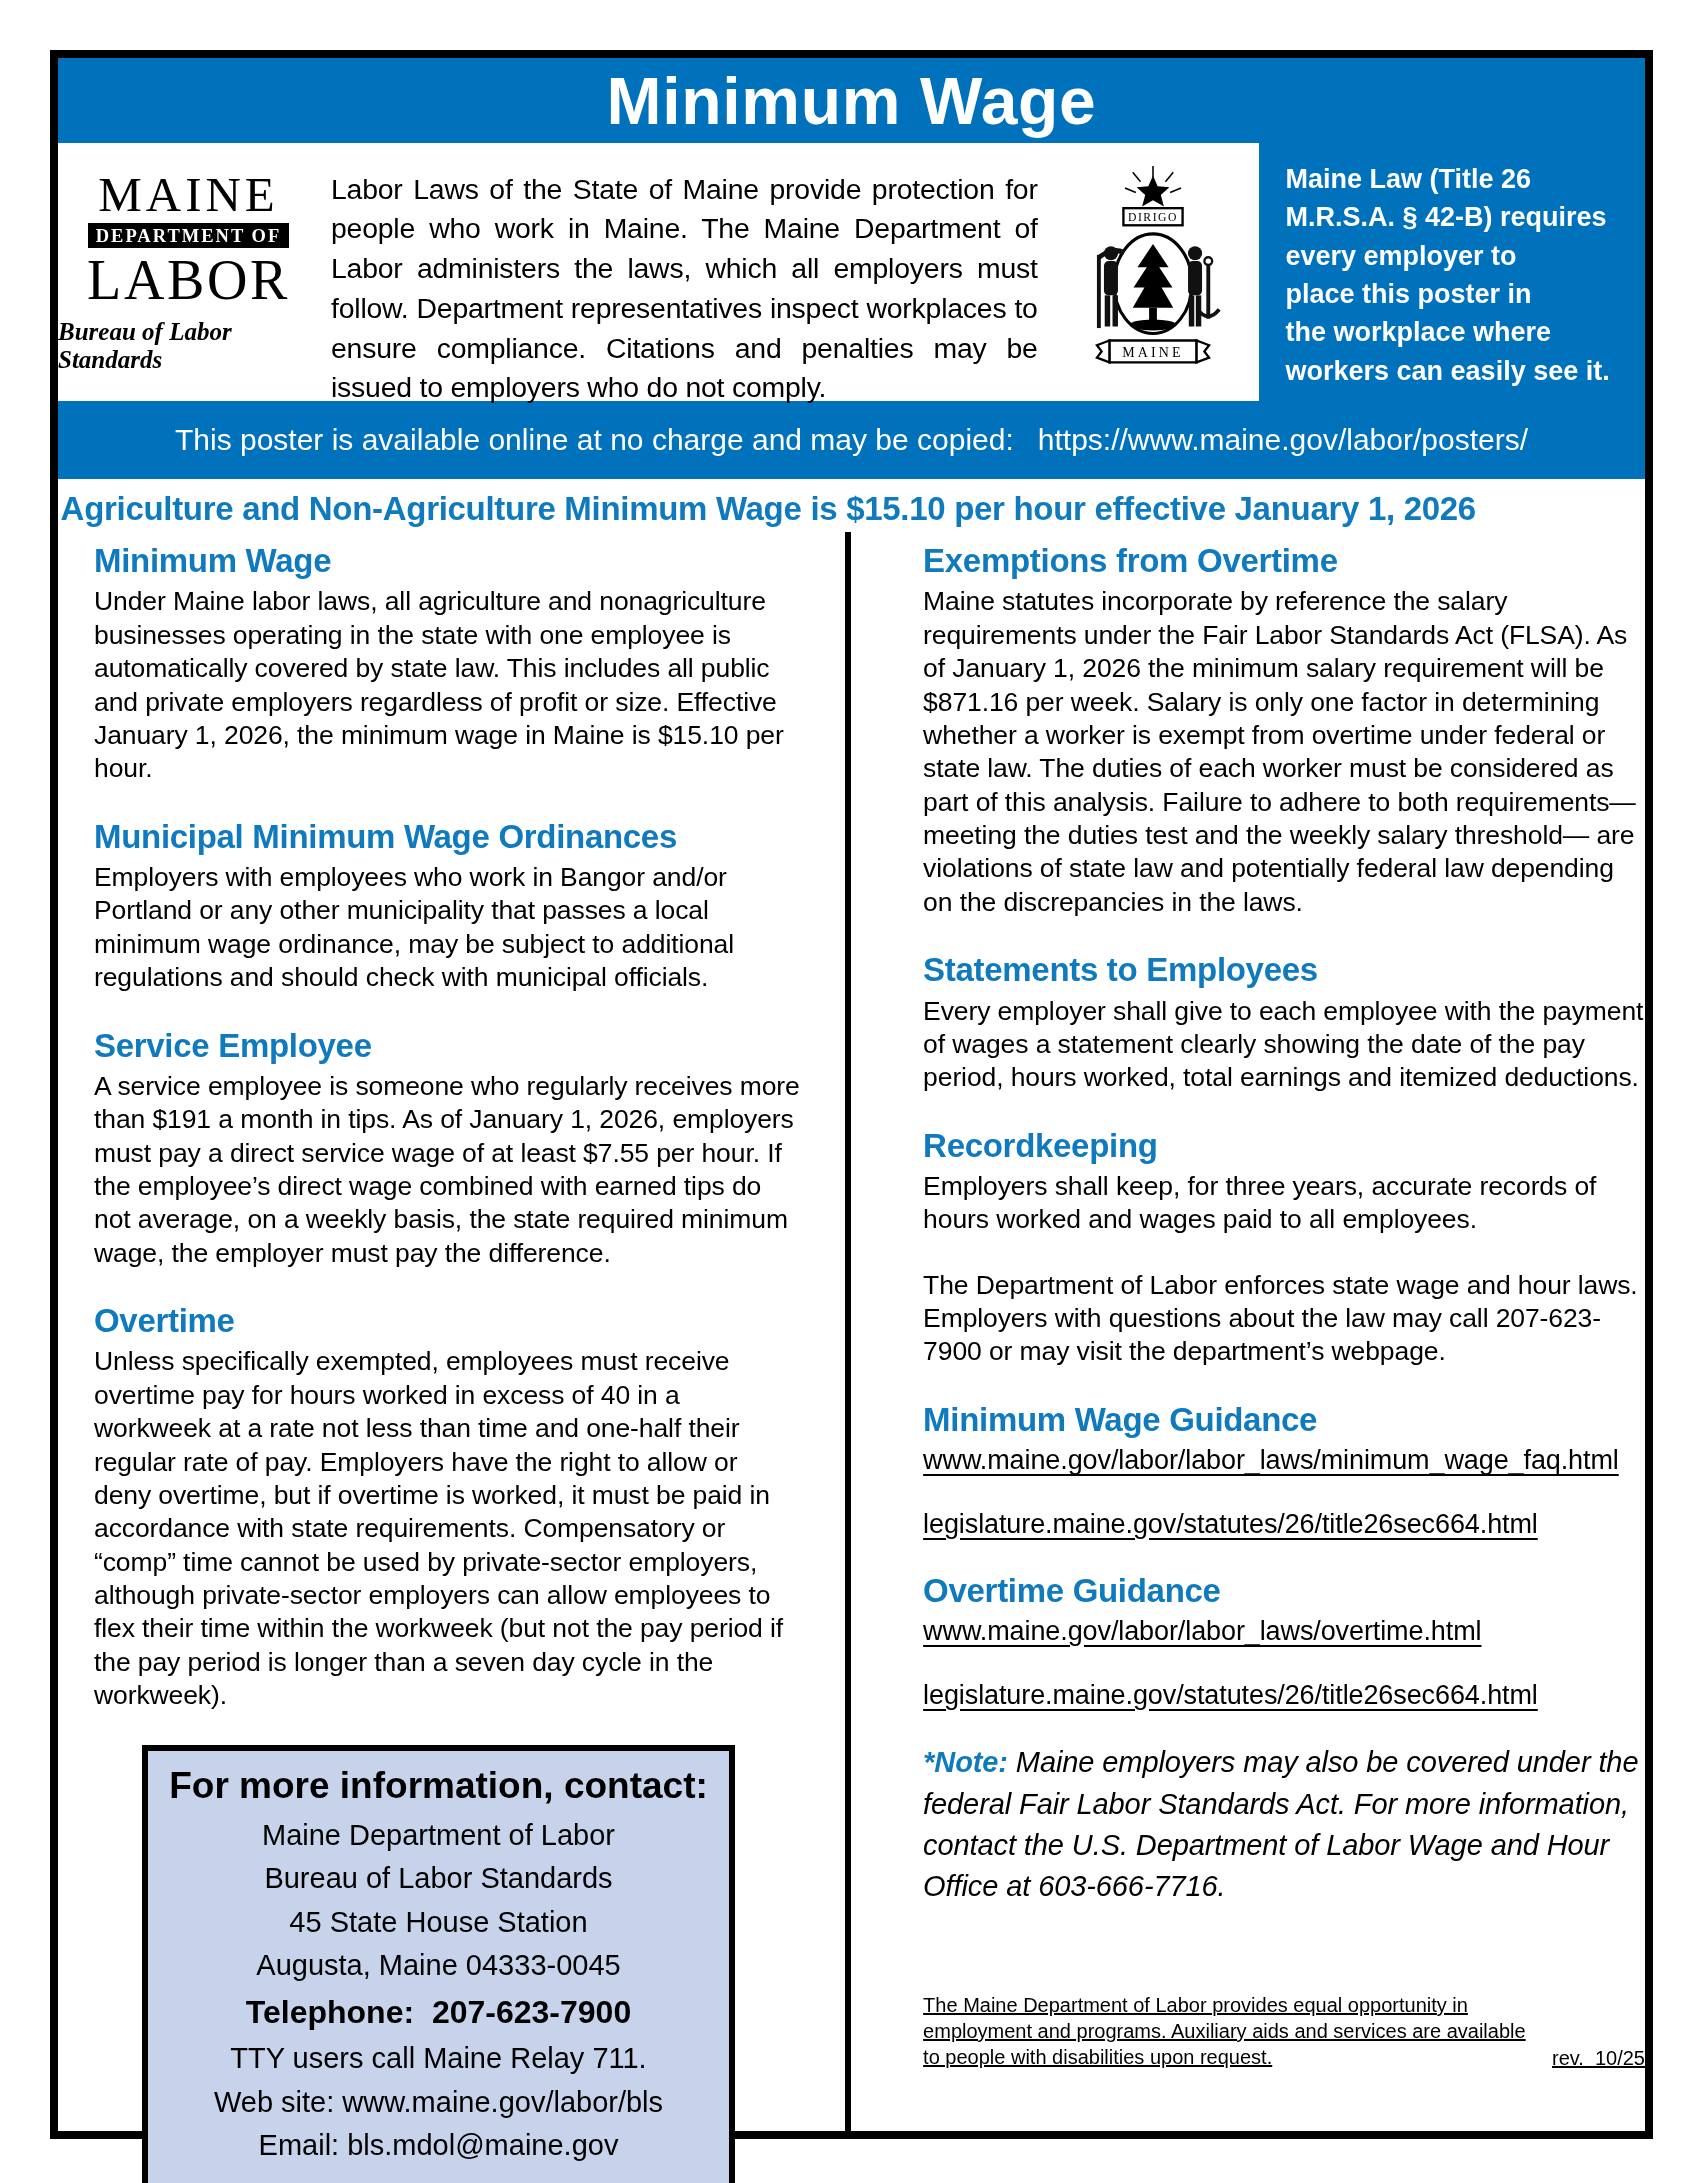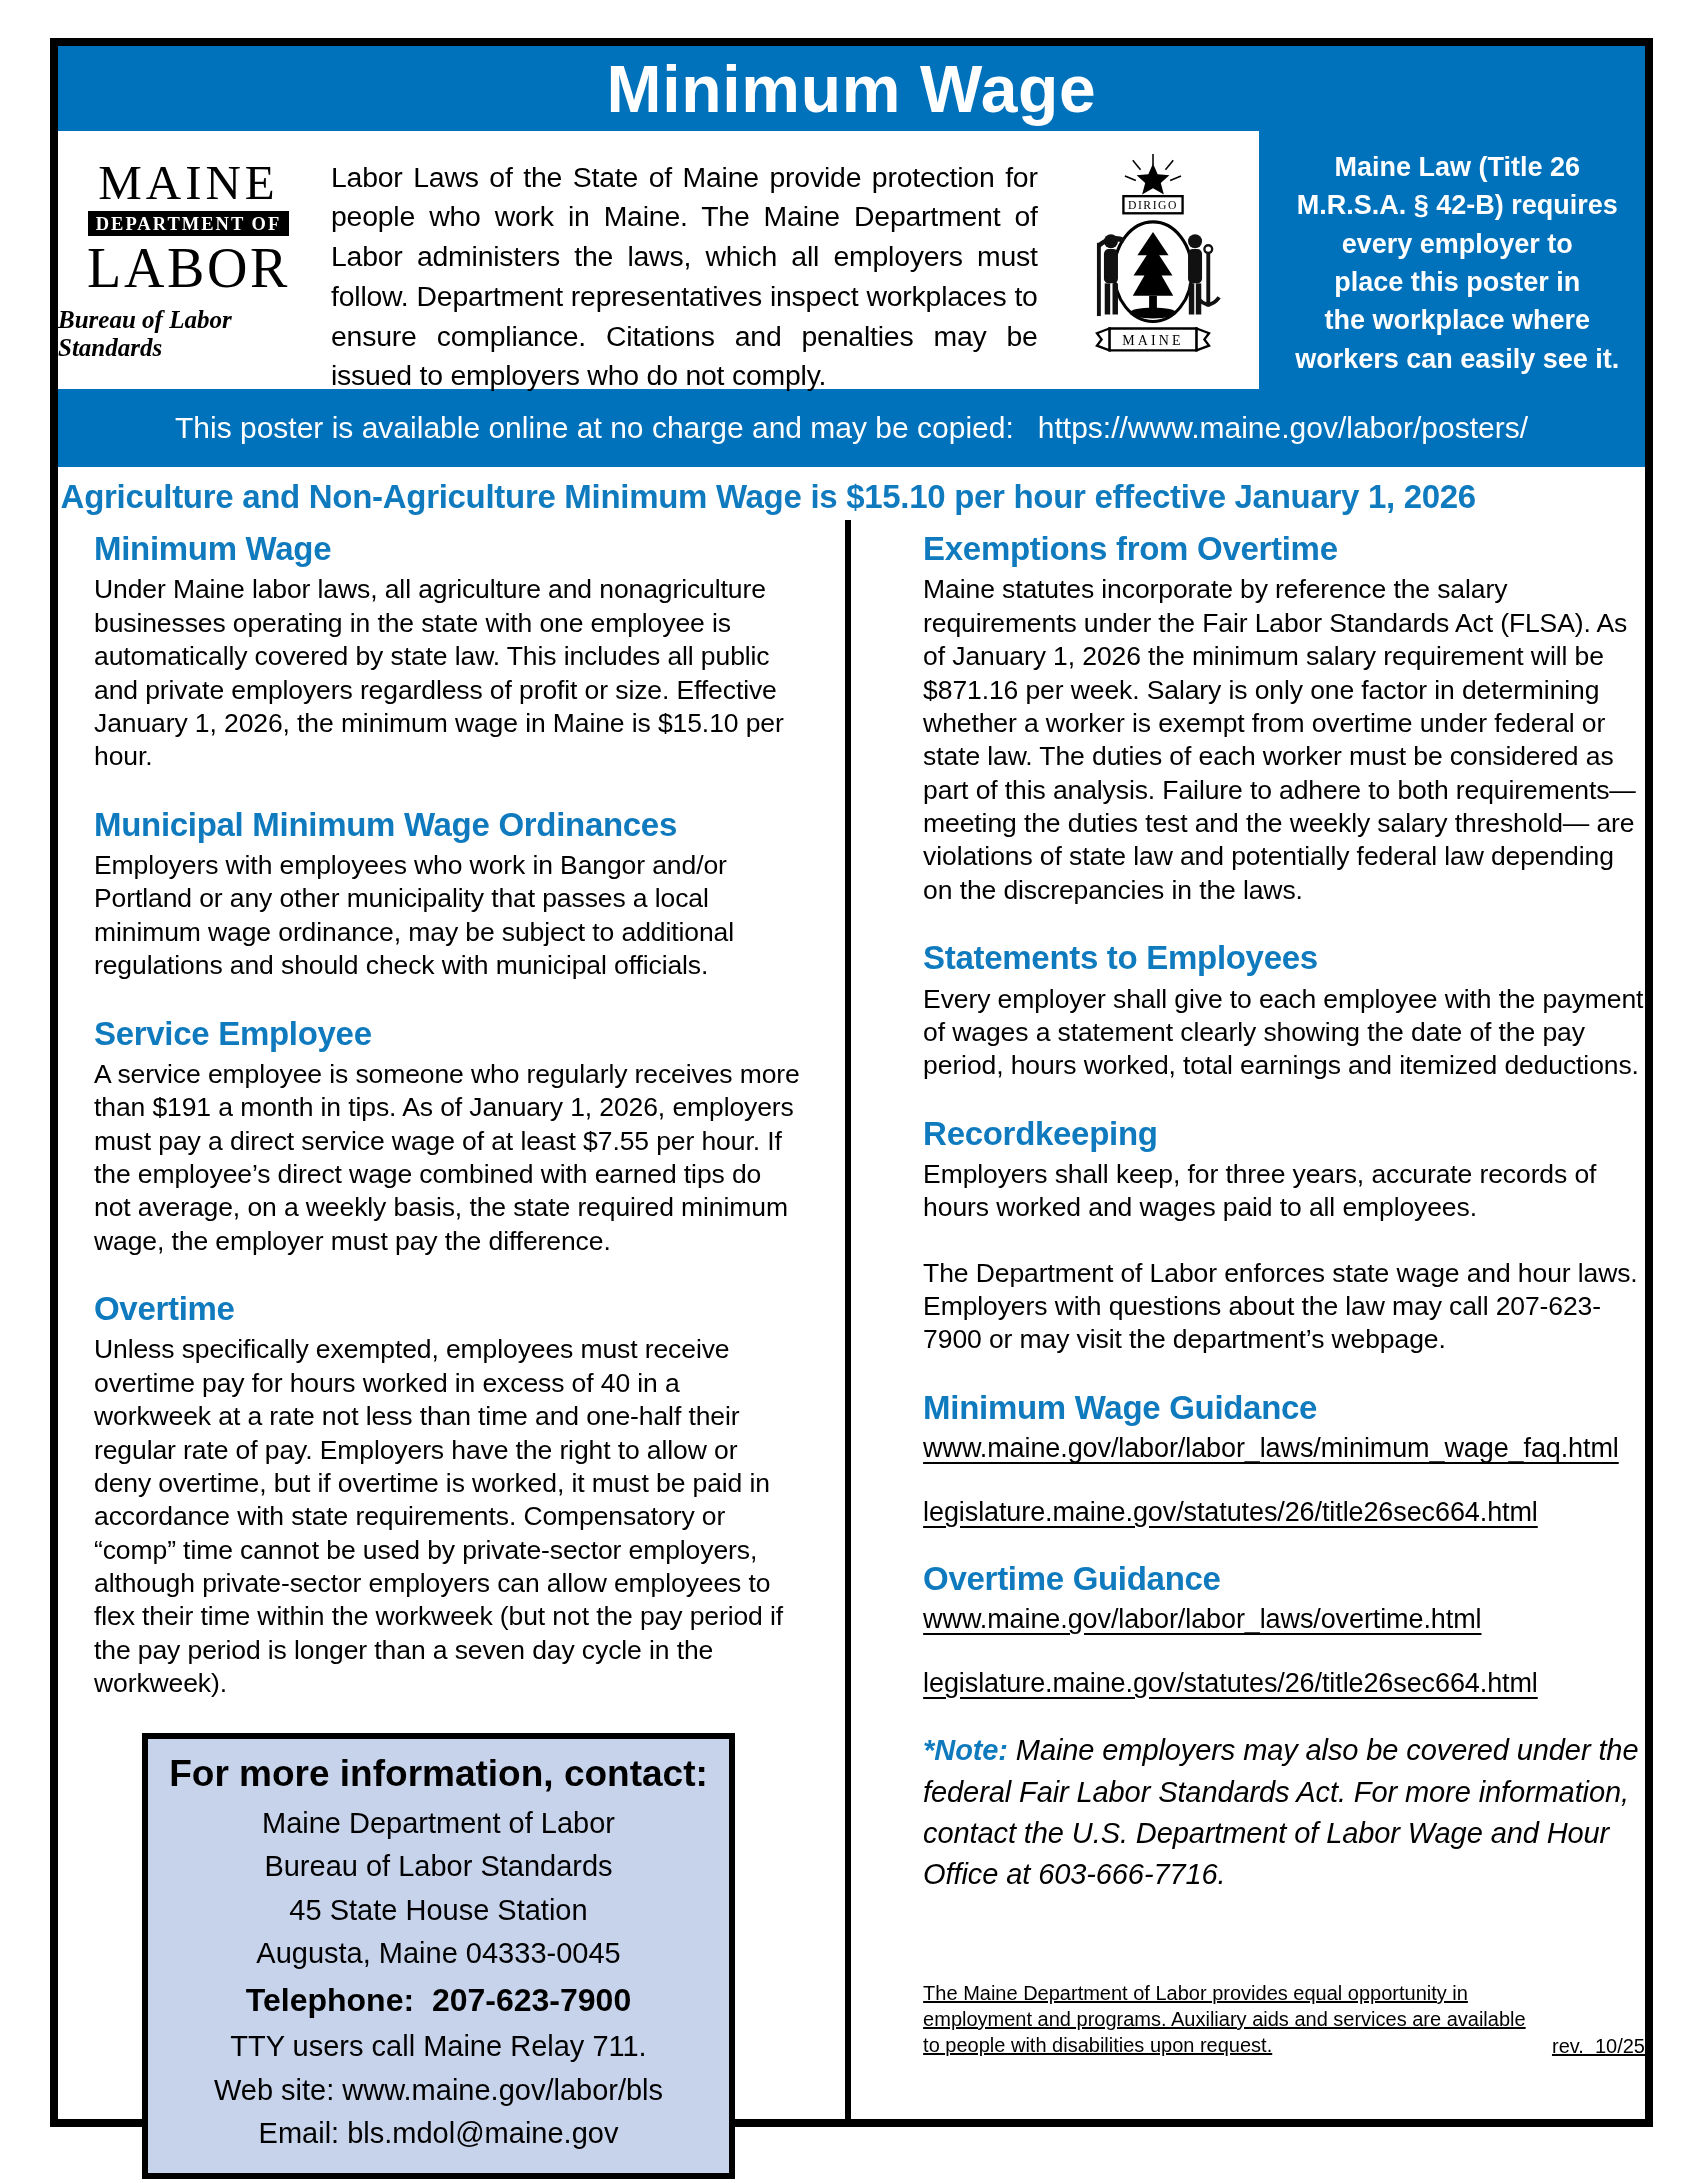--- a/index.html
+++ b/index.html
@@ -1,36 +1,36 @@
 <!DOCTYPE html>
 <html style="font-size:10.6px"><head>
 <meta charset="utf-8">
 <style>
   html,body{margin:0;padding:0;background:#fff;}
   .page{position:relative;width:1687px;height:2183px;background:#fff;
         font-family:"Liberation Sans",sans-serif;color:#000;overflow:hidden;}
-  .frame{position:absolute;left:50px;top:38px;width:1587px;height:2073px;
+  .frame{position:absolute;left:50px;top:50px;width:1587px;height:2073px;
          border:8px solid #000;background:#fff;}
   
   .top-banner{height:85px;background:#0071bb;display:flex;align-items:center;justify-content:center;}
   .top-banner .title{color:#fff;font-size:66px;font-weight:bold;letter-spacing:0.7px;}
   
   .top-row{display:flex;height:258px;background:#fff;}
   .logo-block{width:261px;display:flex;flex-direction:column;align-items:center;justify-content:center;
               font-family:"Liberation Serif",serif;}
   .logo-maine{font-size:49px;letter-spacing:4px;line-height:1;}
   .logo-dept{background:#000;color:#fff;font-size:18.5px;font-weight:bold;letter-spacing:2px;
              padding:3.3px 8px;margin:4px 12px;line-height:1;}
   .logo-labor{font-size:56px;letter-spacing:2.6px;line-height:1;}
   .logo-tagline{font-size:25px;font-weight:bold;font-style:italic;margin-top:9.3px;}
   .intro{width:728px;padding:26.5px 9.3px 0 12px;font-size:28.4px;line-height:1.4;
          text-align:justify;letter-spacing:-0.2px;box-sizing:border-box;}
   .seal-area{flex:1;display:flex;align-items:center;justify-content:center;background:#fff;}
   .law-panel{width:386px;background:#0071bb;color:#fff;font-weight:bold;font-size:27px;
-             line-height:1.42;padding:17px 16px 0 26.5px;box-sizing:border-box;white-space:pre-line;text-align:center;}
+             line-height:1.42;padding:17px 16px 0 26.5px;box-sizing:border-box;white-space:pre-line;}
   
   .url-bar{height:78px;background:#0071bb;display:flex;align-items:center;justify-content:center;
            color:#fff;font-size:30px;gap:24px;}
   .url-bar a{color:#fff;text-decoration:none;}
   
   .headline{padding:10.6px 2.6px 4px;text-align:left;color:#0f7abd;font-size:33px;font-weight:bold;
             letter-spacing:-0.3px;}
   
   .body-area{position:relative;display:flex;padding:10.6px 0 0 36px;box-sizing:border-box;}
   .body-area::before{content:"";position:absolute;left:787px;top:0;bottom:57px;width:6px;background:#000;}

